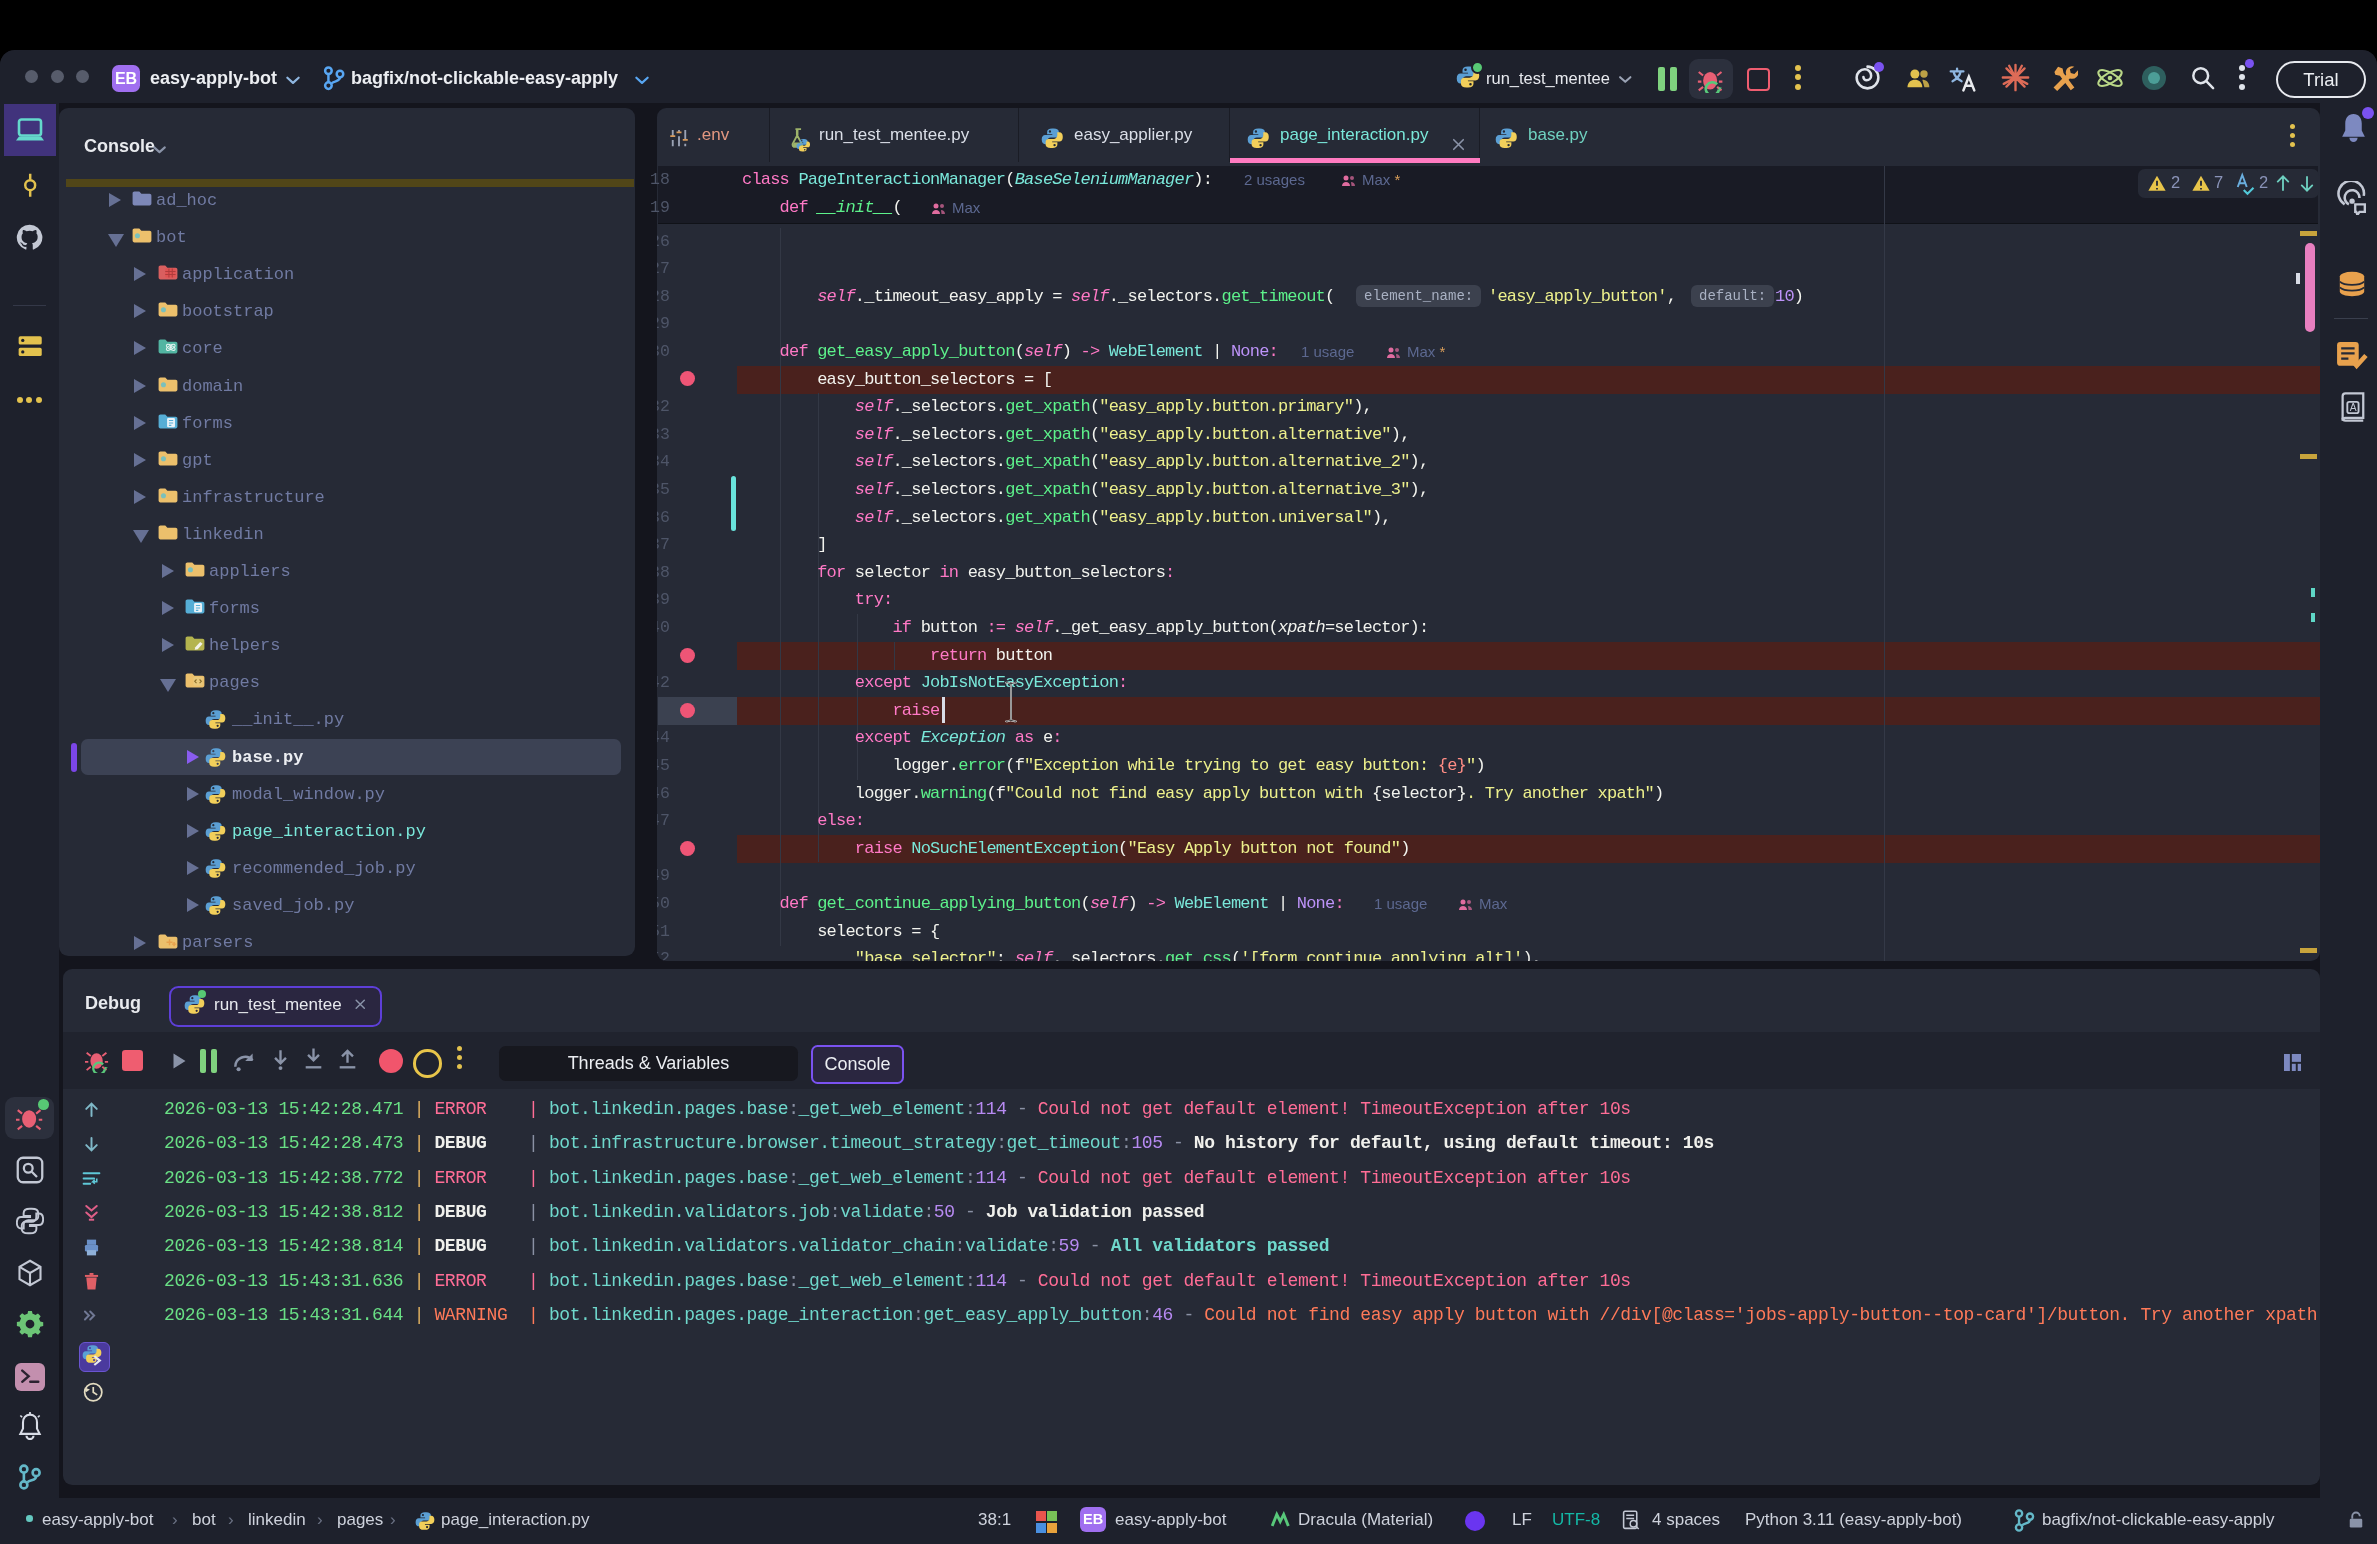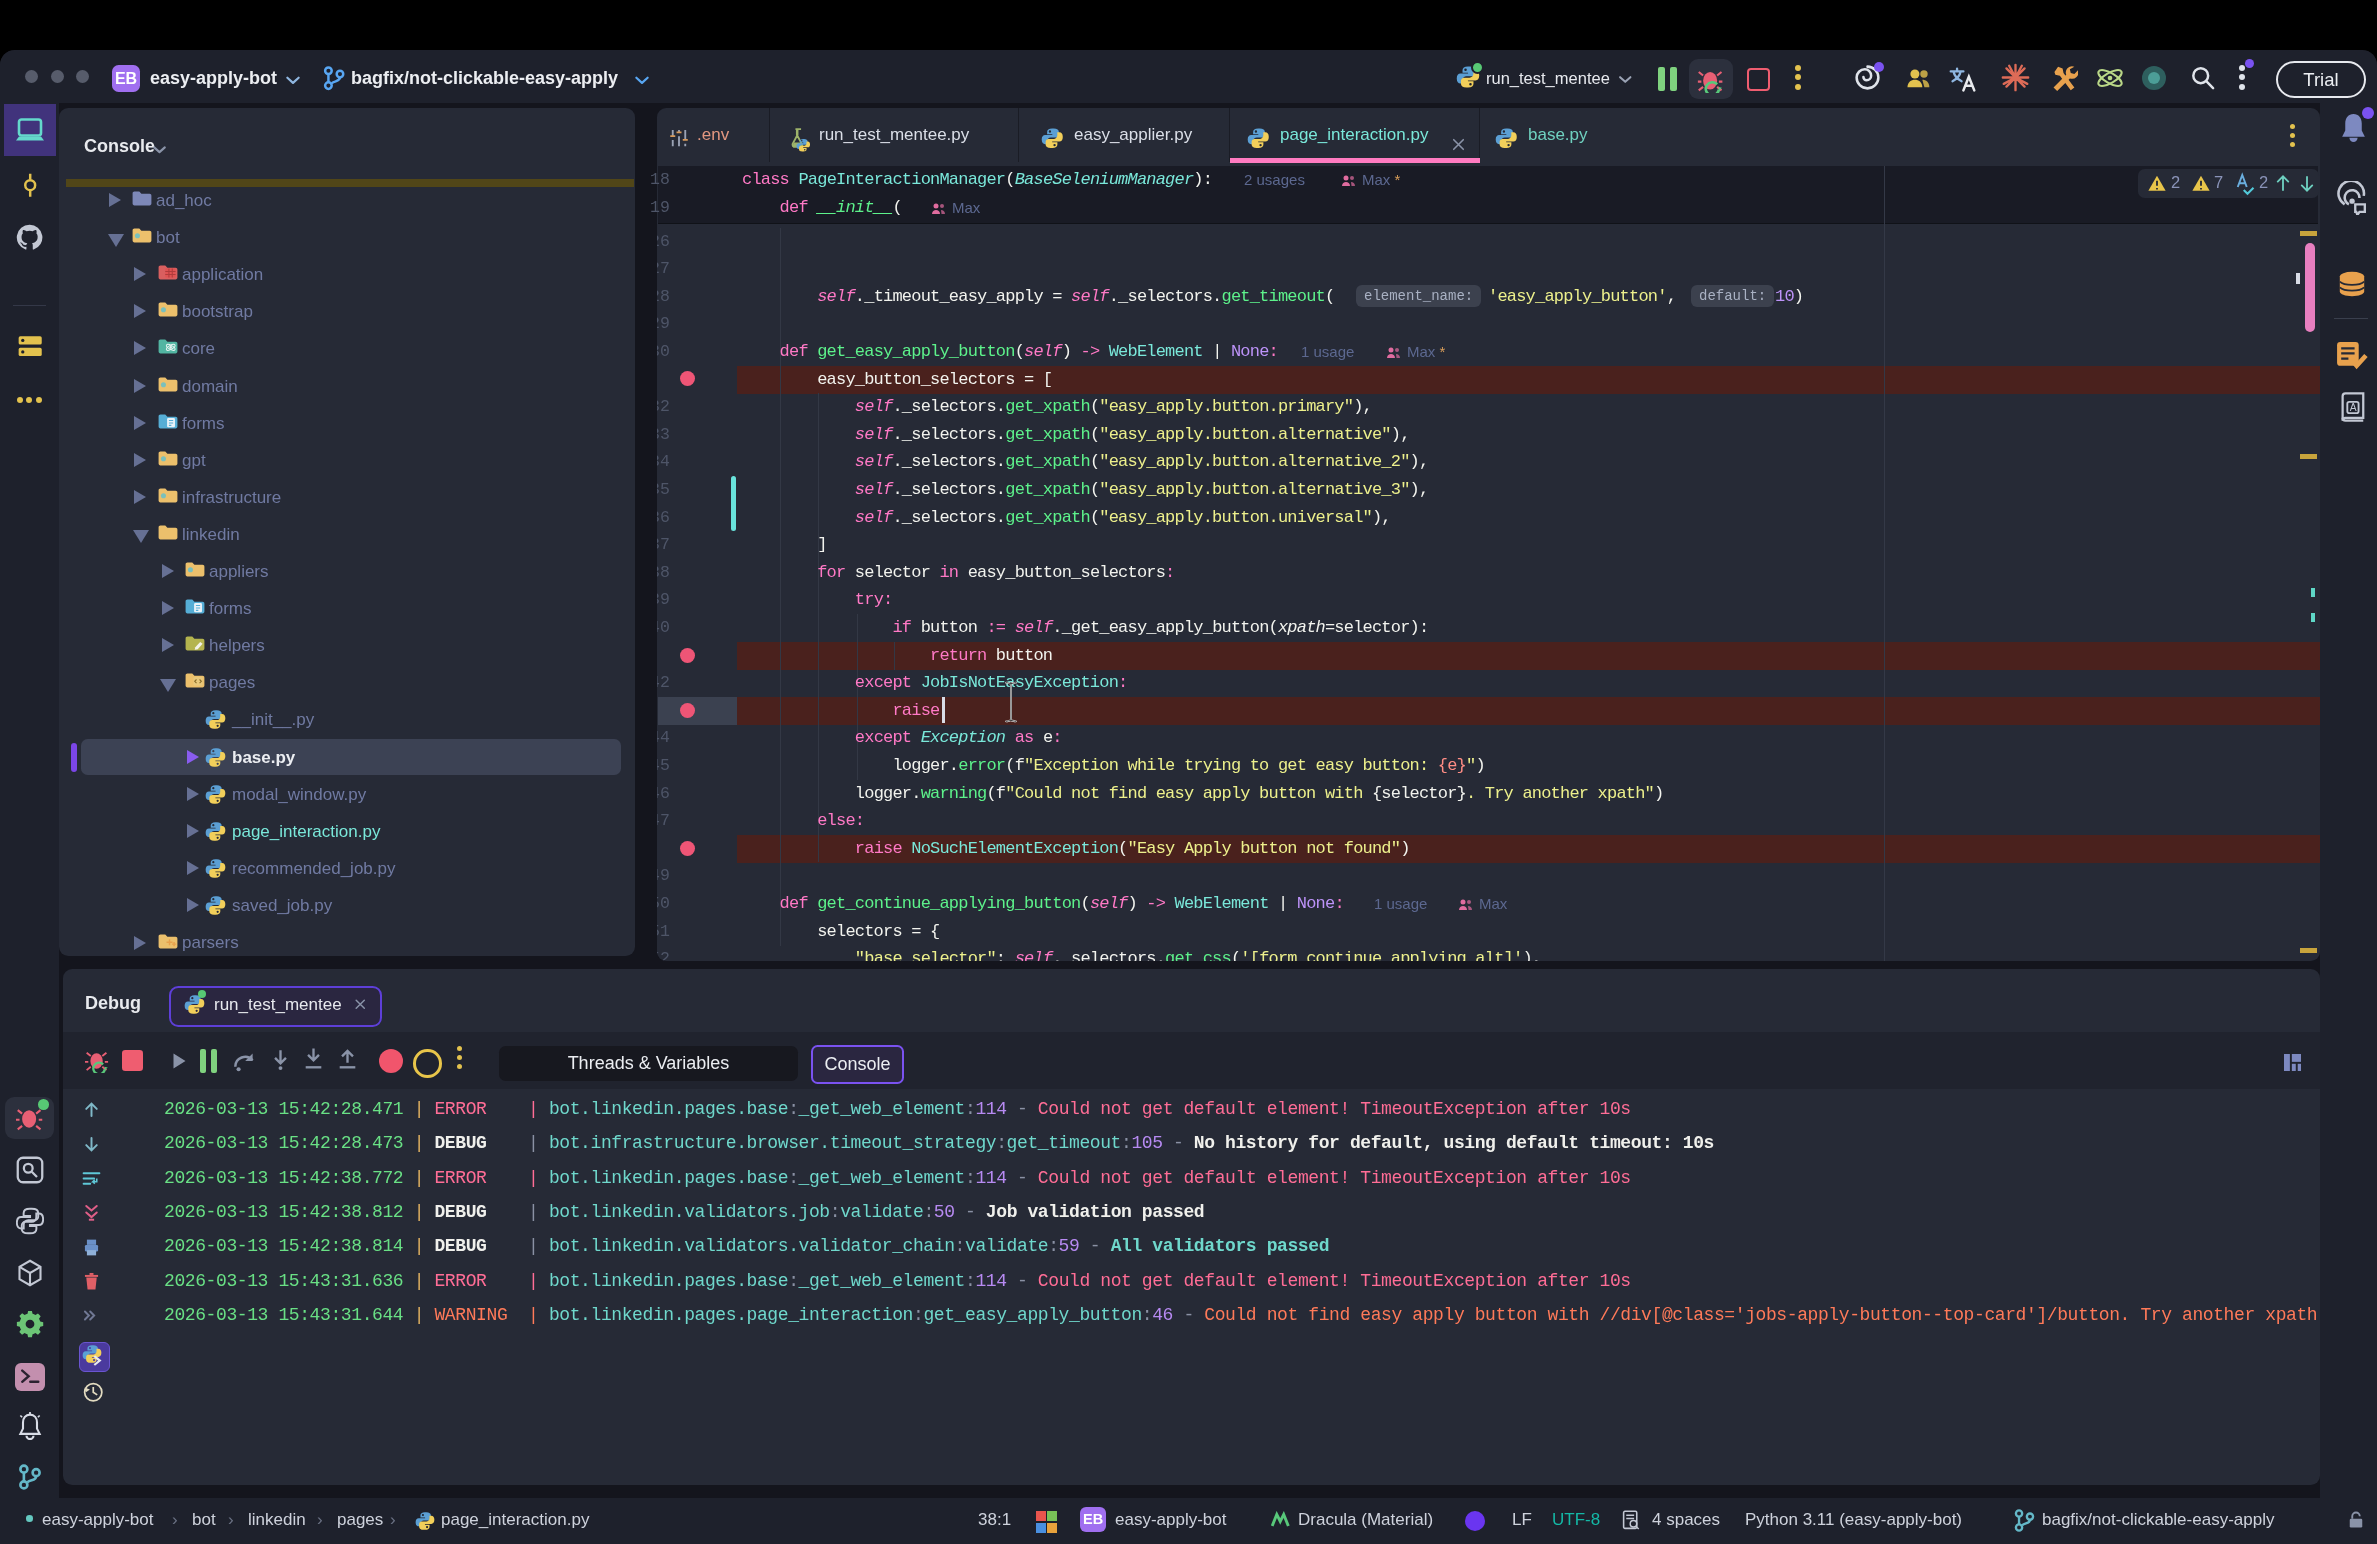--- a/index.html
+++ b/index.html
@@ -18,21 +18,21 @@
 .chip{display:inline-block;background:#3c414e;border-radius:6px;color:#a9b1c3;
    font:14px/22px "Liberation Mono",monospace;padding:0 8px;}
 .redline{position:absolute;left:737px;width:1583px;height:28px;background:#4a211d;}
 .bp{position:absolute;width:15px;height:15px;border-radius:50%;background:#ee5576;left:680px;}
 .guide{position:absolute;width:1.3px;background:#333845;}
 .con{position:absolute;left:118px;height:34px;white-space:pre;
   font:18px/34px "Liberation Mono",monospace;letter-spacing:-0.4px;color:#e8e8e4;margin-left:46px;}
 .ts{color:#69e085}.pipe1{color:#e0b060}.err{color:#ff6d96}.wrn{color:#ff7a59}
 .dbg{color:#f0f0ec;font-weight:bold}.lg{color:#6fd8cc}.lnum{color:#b78af2}.dash{color:#8a91a4}
 .msgw{color:#f0f0ec;font-weight:bold}.msgt{color:#6fd8cc;font-weight:bold}
-.trow{position:absolute;height:37px;line-height:37px;font-size:17px;color:#707aa2;white-space:nowrap;}
+.trow{position:absolute;height:37px;line-height:37px;font-size:17px;color:#707aa2;white-space:nowrap;font-family:Liberation Mono, monospace;}
 .tarrow{position:absolute;width:0;height:0;}
 .tab{position:absolute;top:58px;height:54px;line-height:54px;font-size:17px;color:#dbdfe8;}
 .tabsep{position:absolute;top:58px;width:1.3px;height:54px;background:#1a1c25;}
 </style></head>
 <body>
 <div id="root">
     <div id="win">
       <div class="chrome" style="left:0;top:0;width:2377px;height:53px;border-radius:14.5px 14.5px 0 0;"></div>
 <div class="abs" style="left:25px;top:20px;width:13.2px;height:13.2px;border-radius:50%;background:#575c6b;"></div>
 <div class="abs" style="left:51px;top:20px;width:13.2px;height:13.2px;border-radius:50%;background:#575c6b;"></div>

